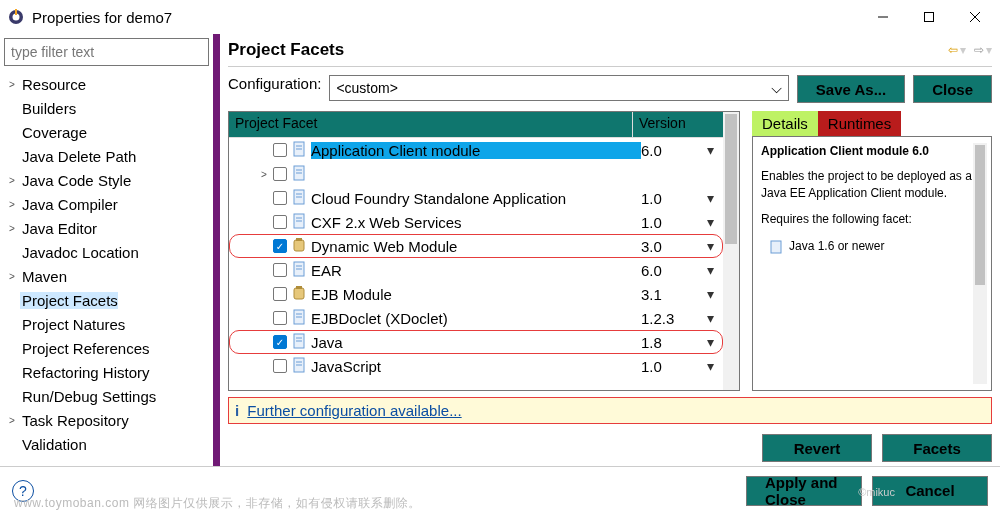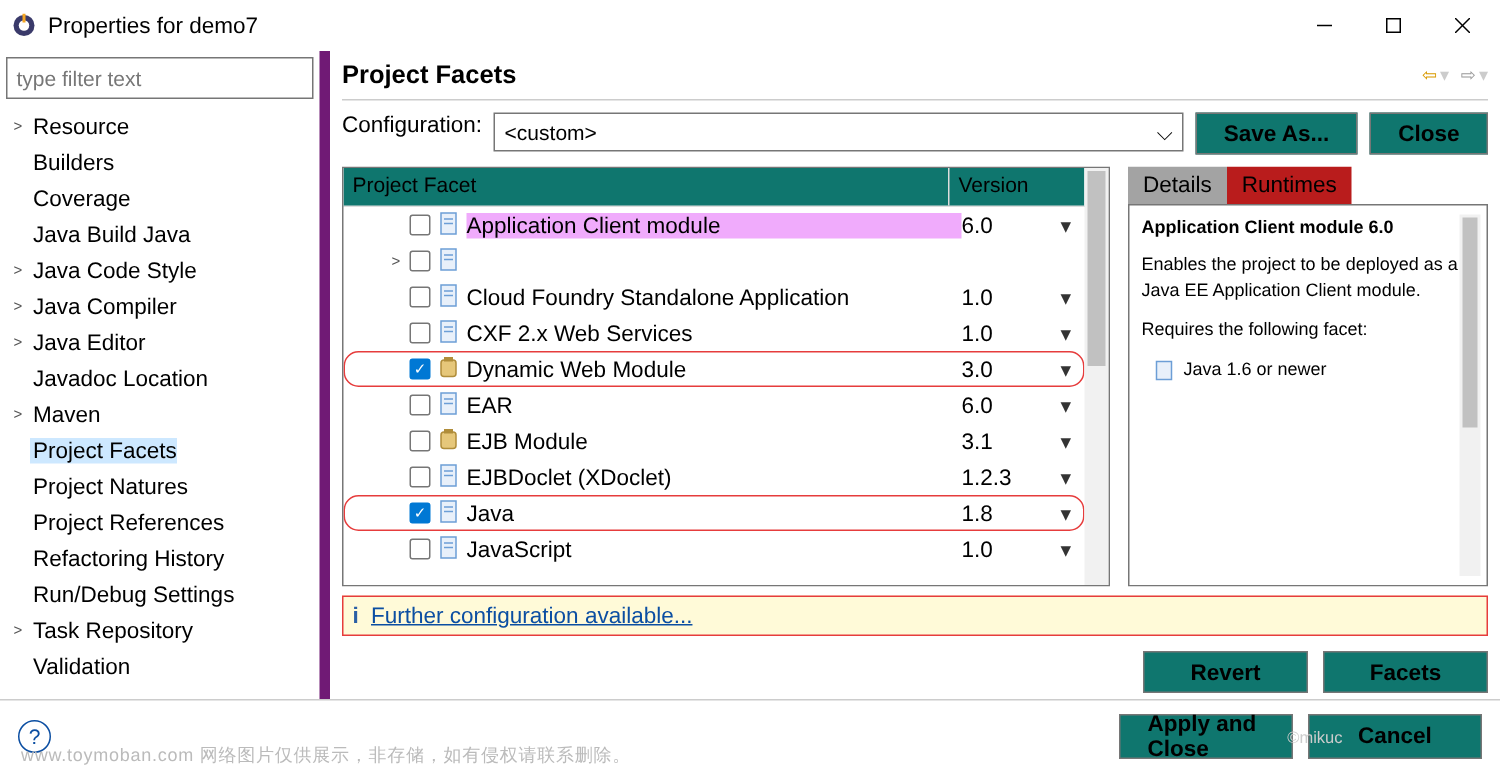--- a/index.html
+++ b/index.html
@@ -39,31 +39,31 @@
 .thead .c1 { flex: 1; padding: 3px 6px; border-right: 1px solid #ddd; }
 .thead .c2 { width: 90px; padding: 3px 6px; }
 .trow { display: flex; height: 24px; align-items: center; padding-left: 18px; }
 .trow.child { padding-left: 32px; }
 .trow .exp { width: 12px; font-size: 10px; color: #555; }
 .trow .chk { width: 14px; height: 14px; border: 1px solid #767676; margin-right: 4px; border-radius: 2px; display: flex; align-items: center; justify-content: center; }
 .trow .chk.on { background: #0078d4; border-color: #0078d4; }
 .trow .chk.on::after { content: "✓"; color: #fff; font-size: 10px; }
 .trow .ficon { width: 16px; height: 16px; margin-right: 4px; display: inline-block; }
 .trow .name { flex: 1; font-size: 15px; }
-.trow .name.sel { background: #f0abfc; }
+.trow .name.sel { background: #0ea5e9; }
 .trow .ver { width: 66px; font-size: 15px; }
 .trow .dd { width: 16px; color: #333; font-size: 14px; }
 .trow.hl { outline: 1.5px solid #e63c3c; outline-offset: -1px; border-radius: 10px; }
 .scrollbar { width: 16px; background: #f1f1f1; position: relative; }
 .scroll-thumb { position: absolute; left: 2px; right: 2px; background: #c1c1c1; }
 
 .details { width: 240px; display: flex; flex-direction: column; }
 .detail-tabs { display: flex; }
 .detail-tab { padding: 4px 10px; font-size: 15px; }
-.detail-tab.active { background: #a3a3a3; position: relative; }
+.detail-tab.active { background: #bef264; position: relative; }
 .detail-body { border: 1px solid #767676; flex: 1; display: flex; padding: 6px 4px 6px 8px; overflow: hidden; }
 .detail-inner { flex: 1; font-size: 12px; line-height: 1.4; overflow: hidden; }
 .detail-inner .d-title { font-weight: 600; margin-bottom: 8px; }
 .detail-inner .d-text { margin-bottom: 10px; }
 .detail-inner .d-req-item { display: flex; align-items: center; gap: 6px; padding-left: 8px; }
 
 .further-bar { margin-top: 6px; padding: 4px 6px; background: #fffad8; font-size: 15px; border: 1.5px solid #e63c3c; }
 .further-bar a { color: #0b4ea2; text-decoration: underline; }
 
 .bottom-buttons { display: flex; justify-content: flex-end; gap: 10px; margin: 10px 0 4px 0; }
@@ -119,21 +119,21 @@
         <div class="tree-item">
           <span class="expander"></span>
           <span class="lbl">Builders</span>
         </div>
         <div class="tree-item">
           <span class="expander"></span>
           <span class="lbl">Coverage</span>
         </div>
         <div class="tree-item">
           <span class="expander"></span>
-          <span class="lbl">Java Build Java</span>
+          <span class="lbl">Java Delete Path</span>
         </div>
         <div class="tree-item">
           <span class="expander">&gt;</span>
           <span class="lbl">Java Code Style</span>
         </div>
         <div class="tree-item">
           <span class="expander">&gt;</span>
           <span class="lbl">Java Compiler</span>
         </div>
         <div class="tree-item">

